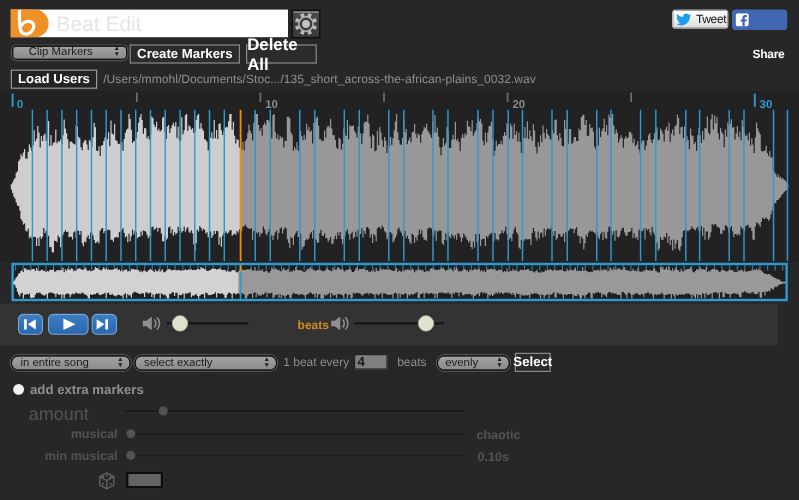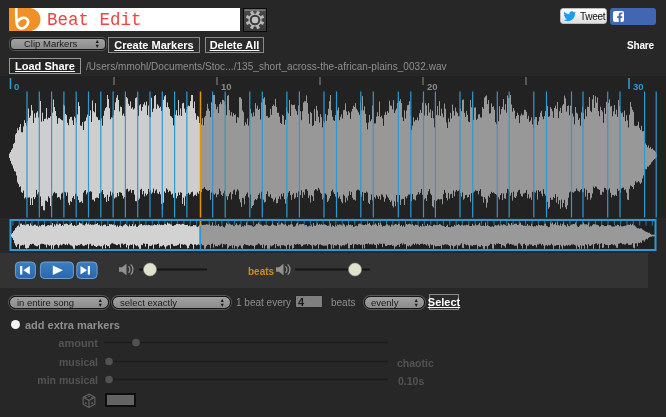--- a/index.html
+++ b/index.html
@@ -1,19 +1,19 @@
 <!DOCTYPE html>
 <html><head>
 <meta charset="utf-8">
 <style>
   html,body{margin:0;padding:0;}
   body{width:666px;height:417px;background:#272727;font-family:"Liberation Sans",sans-serif;overflow:hidden;position:relative;}
   .abs{position:absolute;}
   .btn{position:absolute;background:#2b2b2b;border:1px solid #8a8a8a;color:#fff;font-weight:bold;
-       display:flex;align-items:center;justify-content:center;box-sizing:border-box;text-decoration:underline;}
+       display:flex;align-items:center;justify-content:center;box-sizing:border-box;}
   .sel{position:absolute;background:linear-gradient(#a2a2a2,#8b8b8b);border:1px solid #151515;border-radius:4px;
        color:#1a1a1a;font-size:9.5px;display:flex;align-items:center;box-sizing:border-box;
        box-shadow:0 0 0 1px #555;}
   .sel .arr{position:absolute;right:5px;top:0;bottom:0;display:flex;align-items:center;color:#1c1c1c;font-size:5.5px;line-height:4.2px;font-weight:bold;}
   .gray{color:#8f8f8f;font-weight:normal;}
 </style>
 </head>
 <body>
 
 <div class="abs" style="left:0;top:253px;width:648px;height:35px;background:#333333;"></div>
@@ -43,21 +43,21 @@
   <path d="M200.5 221V226" stroke="#e8920c" stroke-width="1.6"></path>
 </svg>
 
 <div class="abs" style="left:9px;top:8px;width:231px;height:23px;background:#ffffff;"></div>
 <div class="abs" style="left:9px;top:8px;width:27px;height:23px;background:#f09127;border-radius:0 11px 11px 0;"></div>
 <svg class="abs" style="left:9px;top:8px;" width="32" height="23" viewBox="0 0 32 23">
   <rect x="0" y="0" width="22" height="23" fill="#f09127"></rect>
   <circle cx="20" cy="11.5" r="11.5" fill="#f09127"></circle>
   <path d="M7.3 1.2 C7.1 7.5 7.2 13.5 8.2 17.2 C9.3 20.9 13.6 21.3 16.6 18.8 C19.8 16.1 20.1 12.0 17.2 10.4 C14.4 8.9 10.3 10.3 9.0 13.2" fill="none" stroke="#ffffff" stroke-width="2.7" stroke-linecap="round"></path>
 </svg>
-<div class="abs" style="left:47px;top:10px;font-size:17.5px;color:#ef4444;font-family:Liberation Mono, monospace;">Beat Edit</div>
+<div class="abs" style="left:47px;top:10px;font-size:17.5px;color:#e5e5e5;">Beat Edit</div>
 <div class="abs" style="left:243px;top:8px;width:24px;height:24px;background:linear-gradient(#4a4a4a,#383838);border:1.5px solid #0a0a0a;box-sizing:border-box;"></div>
 <svg class="abs" style="left:243px;top:8px;" width="24" height="24" viewBox="243 8 24 24">
   <rect x="244.5" y="9.5" width="21" height="1.2" fill="#8d8d8d"></rect>
   <path d="M261.32 20.94L264.19 22.13L263.00 24.99L260.13 23.80ZM258.80 25.13L259.99 28.00L257.13 29.19L255.94 26.32ZM254.06 26.32L252.87 29.19L250.01 28.00L251.20 25.13ZM249.87 23.80L247.00 24.99L245.81 22.13L248.68 20.94ZM248.68 19.06L245.81 17.87L247.00 15.01L249.87 16.20ZM251.20 14.87L250.01 12.00L252.87 10.81L254.06 13.68ZM255.94 13.68L257.13 10.81L259.99 12.00L258.80 14.87ZM260.13 16.20L263.00 15.01L264.19 17.87L261.32 19.06Z" fill="#b8b8b8"></path>
   <circle cx="255" cy="20" r="6.6" fill="#b8b8b8"></circle>
   <circle cx="255" cy="20" r="4.3" fill="none" stroke="#3c3c3c" stroke-width="2.1"></circle>
   <circle cx="255" cy="20" r="2.9" fill="#c2c2c2"></circle>
 </svg>
 
 <div class="abs" style="left:560px;top:8px;width:47px;height:16px;background:linear-gradient(#ffffff,#dedede);border-radius:3px;border:1px solid #bbb;box-sizing:border-box;"></div>
@@ -68,23 +68,23 @@
 
 <div class="abs" style="left:610px;top:8px;width:46px;height:17px;background:#4267b2;border-radius:3px;"></div>
 <svg class="abs" style="left:613px;top:11px;" width="11" height="11" viewBox="0 0 11 11">
   <rect x="0" y="0" width="11" height="11" rx="2" fill="#ffffff"></rect>
   <path d="M7.6 11V7h1.5l.25-1.8H7.6V4.1c0-.5.25-1 .95-1h.85V1.5c-.3 0-.8-.05-1.4-.05-1.4 0-2.3.85-2.3 2.4v1.4H4.2V7h1.5v4z" fill="#4267b2"></path>
 </svg>
 <div class="abs" style="left:627px;top:11.5px;font-size:10px;letter-spacing:-0.2px;font-weight:bold;color:#fff;margin-top:28px;">Share</div>
 
 <div class="sel" style="left:10px;top:37.5px;width:96px;height:12px;padding-left:13px;">Clip Markers<span class="arr">▲<br>▼</span></div>
 <div class="btn" style="left:108px;top:37px;width:92px;height:16px;font-size:11px;">Create Markers</div>
-<div class="btn" style="left:205px;top:37px;width:59px;height:16px;font-size:11px;">Delete All</div>
+<div class="btn" style="left:205px;top:37px;width:59px;height:16px;font-size:14px;">Delete All</div>
 
-<div class="btn" style="left:9px;top:58px;width:72px;height:16px;font-size:11px;background:#242424;border-color:#999;">Load Share</div>
+<div class="btn" style="left:9px;top:58px;width:72px;height:16px;font-size:11px;background:#242424;border-color:#999;">Load Users</div>
 <div class="abs gray" style="left:86px;top:61px;font-size:10px;letter-spacing:0.05px;">/Users/mmohl/Documents/Stoc.../135_short_across-the-african-plains_0032.wav</div>
 
 <svg class="abs" style="left:14px;top:261px;" width="90" height="20" viewBox="0 0 90 20">
   <defs>
       <linearGradient id="bg" x1="0" y1="0" x2="0" y2="1">
     <stop offset="0" stop-color="#3c7ec2"></stop>
         <stop offset="1" stop-color="#2a67ae"></stop>
       </linearGradient>
     </defs>
   <rect x="1.4" y="1" width="20" height="16.5" rx="4" fill="url(#bg)" stroke="#78a7d6" stroke-width="0.9"></rect>
@@ -119,21 +119,21 @@
 <div class="sel" style="left:112px;top:296px;width:119px;height:13px;padding-left:7px;border-radius:7px;">select exactly<span class="arr">▲<br>▼</span></div>
 <div class="abs gray" style="left:236px;top:297px;font-size:10px;">1 beat every</div>
 <div class="abs" style="left:295px;top:295px;width:28px;height:13px;background:#7f7f7f;border:1px solid #222;box-sizing:border-box;font-size:11px;font-weight:bold;color:#1a1a1a;padding-left:2px;">4</div>
 <div class="abs gray" style="left:331px;top:297px;font-size:10px;">beats</div>
 <div class="sel" style="left:364px;top:296px;width:61px;height:13px;padding-left:6px;border-radius:7px;">evenly<span class="arr">▲<br>▼</span></div>
 <div class="btn" style="left:429px;top:294px;width:30px;height:16px;font-size:11px;">Select</div>
 
 <div class="abs" style="left:11px;top:320px;width:9px;height:9px;border-radius:50%;background:#f2f2f2;"></div>
 <div class="abs" style="left:25px;top:319px;font-size:11px;font-weight:bold;color:#8f8f8f;">add extra markers</div>
 
-<div class="abs" style="left:0;top:337px;width:98px;text-align:right;font-size:11px;font-weight:bold;color:#535353;">amount</div>
+<div class="abs" style="left:0;top:337px;width:98px;text-align:center;font-size:15px;font-weight:normal;color:#535353;">amount</div>
 <div class="abs" style="left:0;top:356px;width:98px;text-align:right;font-size:10.5px;font-weight:bold;color:#535353;">musical</div>
 <div class="abs" style="left:0;top:374px;width:98px;text-align:right;font-size:10.5px;font-weight:bold;color:#535353;">min musical</div>
 <svg class="abs" style="left:100px;top:335px;" width="300" height="55" viewBox="0 0 300 55">
   <line x1="4" y1="7.5" x2="288" y2="7.5" stroke="#1c1c1c" stroke-width="1.5"></line>
   <circle cx="36" cy="7.5" r="3.8" fill="#525252"></circle>
   <line x1="4" y1="26.5" x2="288" y2="26.5" stroke="#1c1c1c" stroke-width="1.5"></line>
   <circle cx="9" cy="26.5" r="3.8" fill="#525252"></circle>
   <line x1="4" y1="44.5" x2="288" y2="44.5" stroke="#1c1c1c" stroke-width="1.5"></line>
   <circle cx="9" cy="44.5" r="3.8" fill="#525252"></circle>
 </svg>

